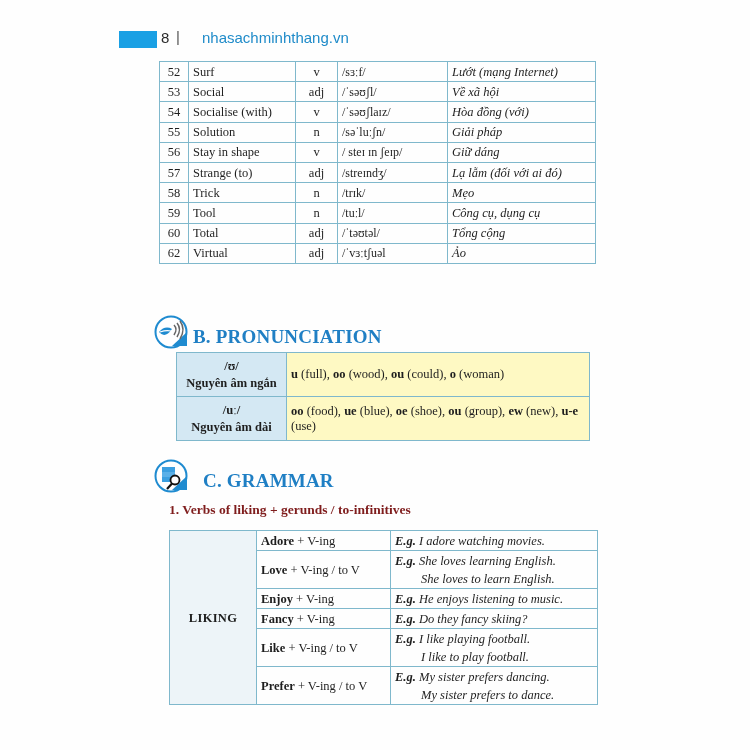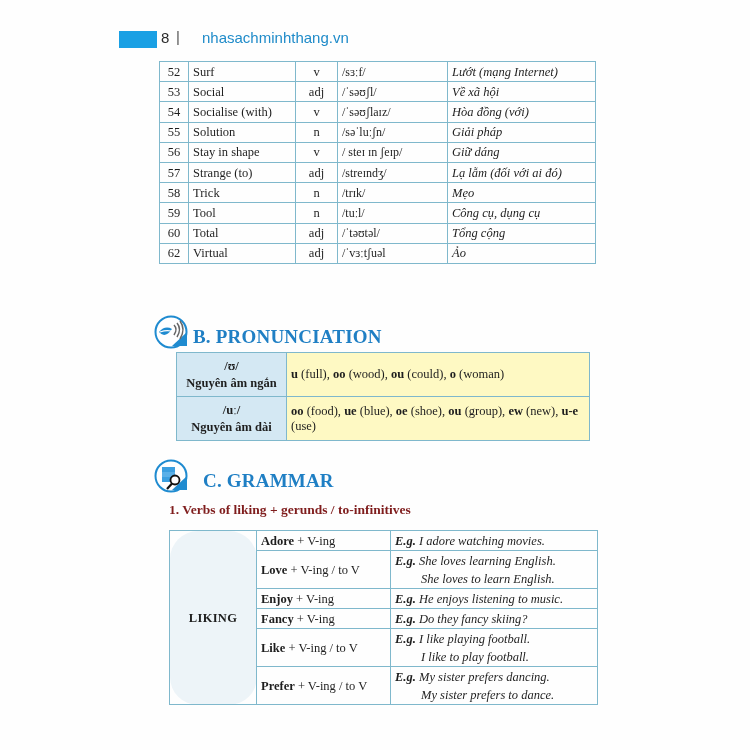--- a/index.html
+++ b/index.html
@@ -38,21 +38,21 @@
   .pron td { height: 44px; }
   .pron td.lbl { width: 110px; background: #d4e8f3; text-align: center; line-height: 17px; font-weight: bold; }
   .pron td.lbl .ph { font-weight: bold; }
   .pron td.ex { padding-left: 4px; background: #fef9c3; }
   .pron td.ex b { font-weight: bold; }
 
   
   .sub-title { position: absolute; left: 169px; top: 502px; font-family: "Liberation Serif", serif; font-weight: bold; font-size: 13.5px; color: #7f1d1d; }
   .gram { left: 169px; top: 530px; width: 429px; font-size: 12.5px; border: 1.5px solid #7fb8cc; }
   .gram td { padding: 0 4px; line-height: 18px; margin-top: 28px; }
-  .gram td.cat { width: 87px; background: #edf4f8; text-align: center; font-weight: bold; font-size: 12.5px; letter-spacing: 0.3px; border-radius: 28px; }
+  .gram td.cat { width: 87px; background: #edf4f8; text-align: center; font-weight: bold; font-size: 12.5px; letter-spacing: 0.3px; }
   .gram td.pat { width: 134px; }
   .gram td.pat b { font-weight: bold; }
   .gram td.ex { font-style: italic; }
   .gram td.ex b { font-weight: bold; }
   .gram tr.s td { height: 20px; }
   .gram tr.d td { height: 38px; }
   .gram .ex .l2 { display: block; padding-left: 26px; }
 </style>
 </head>
 <body>

